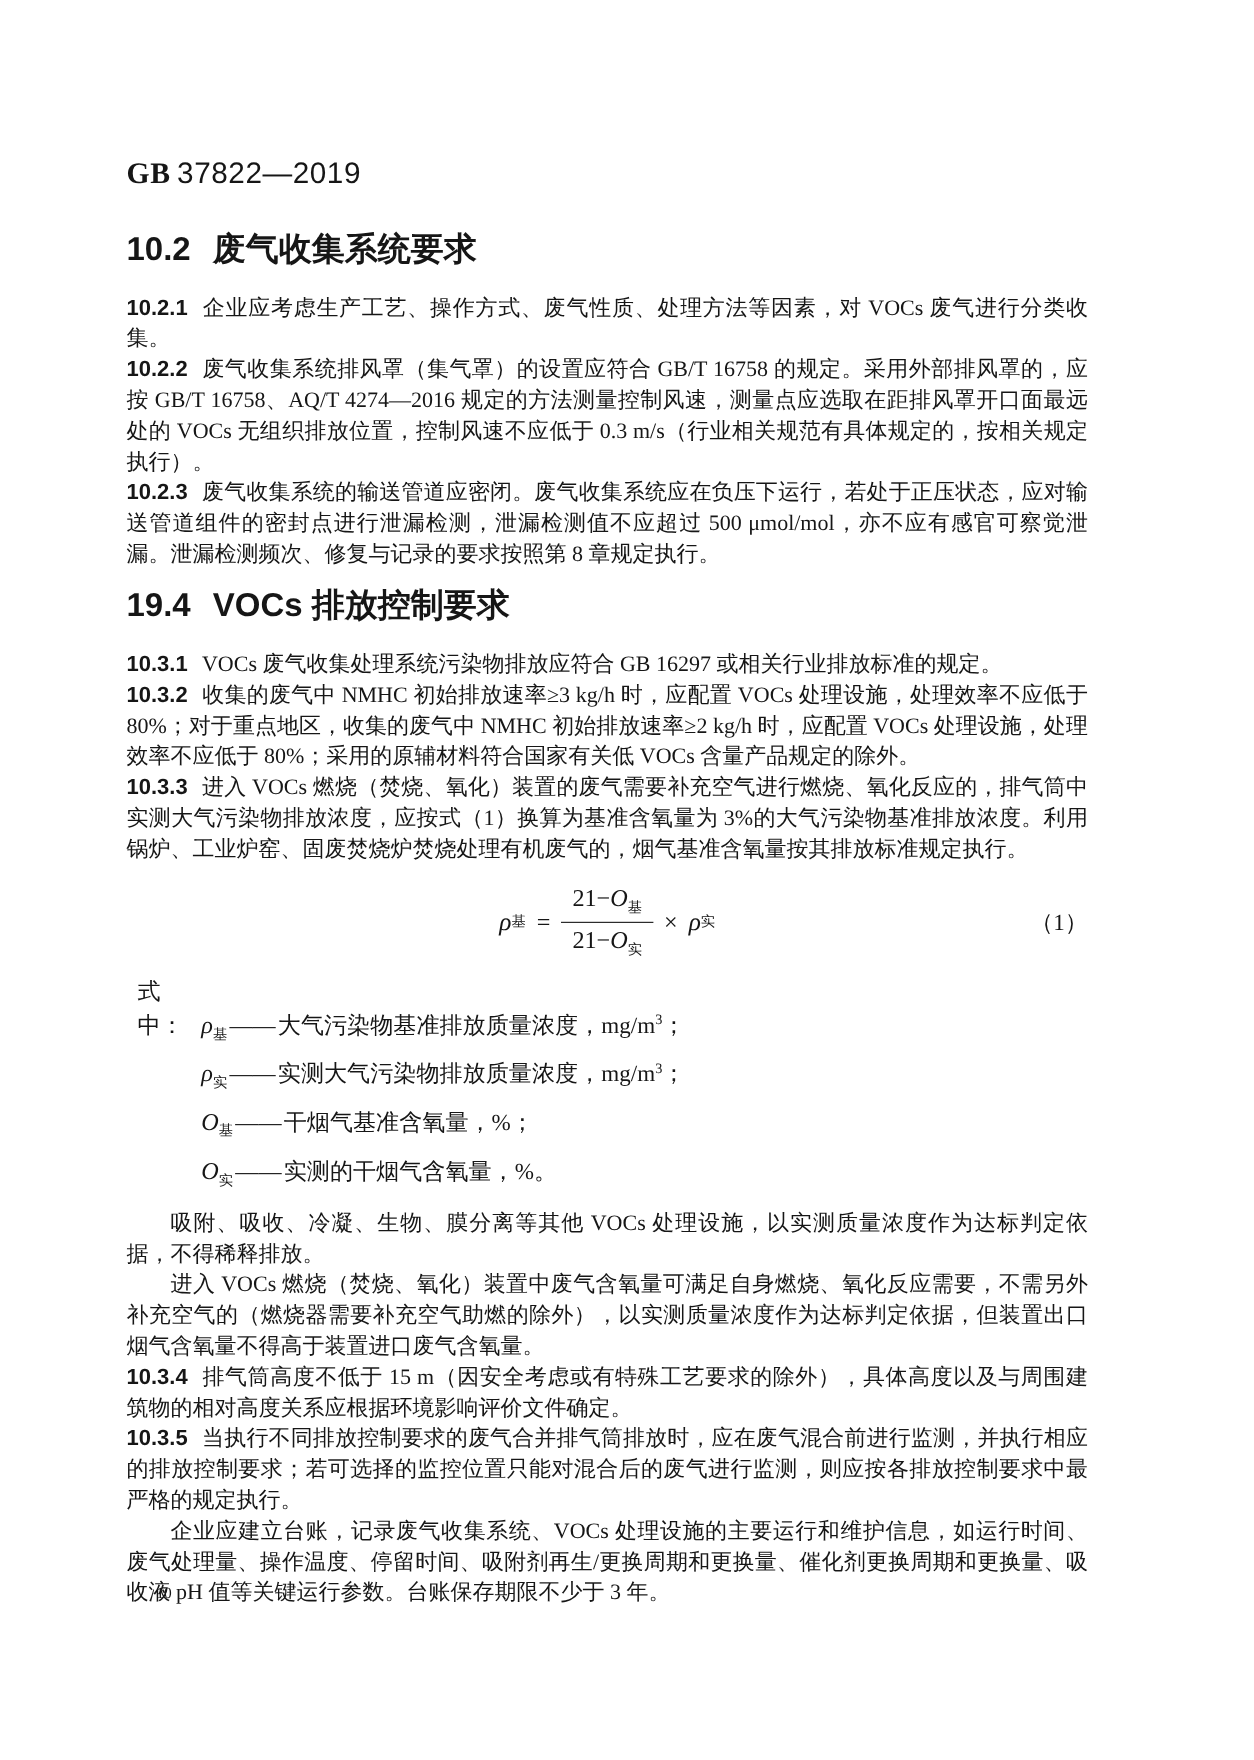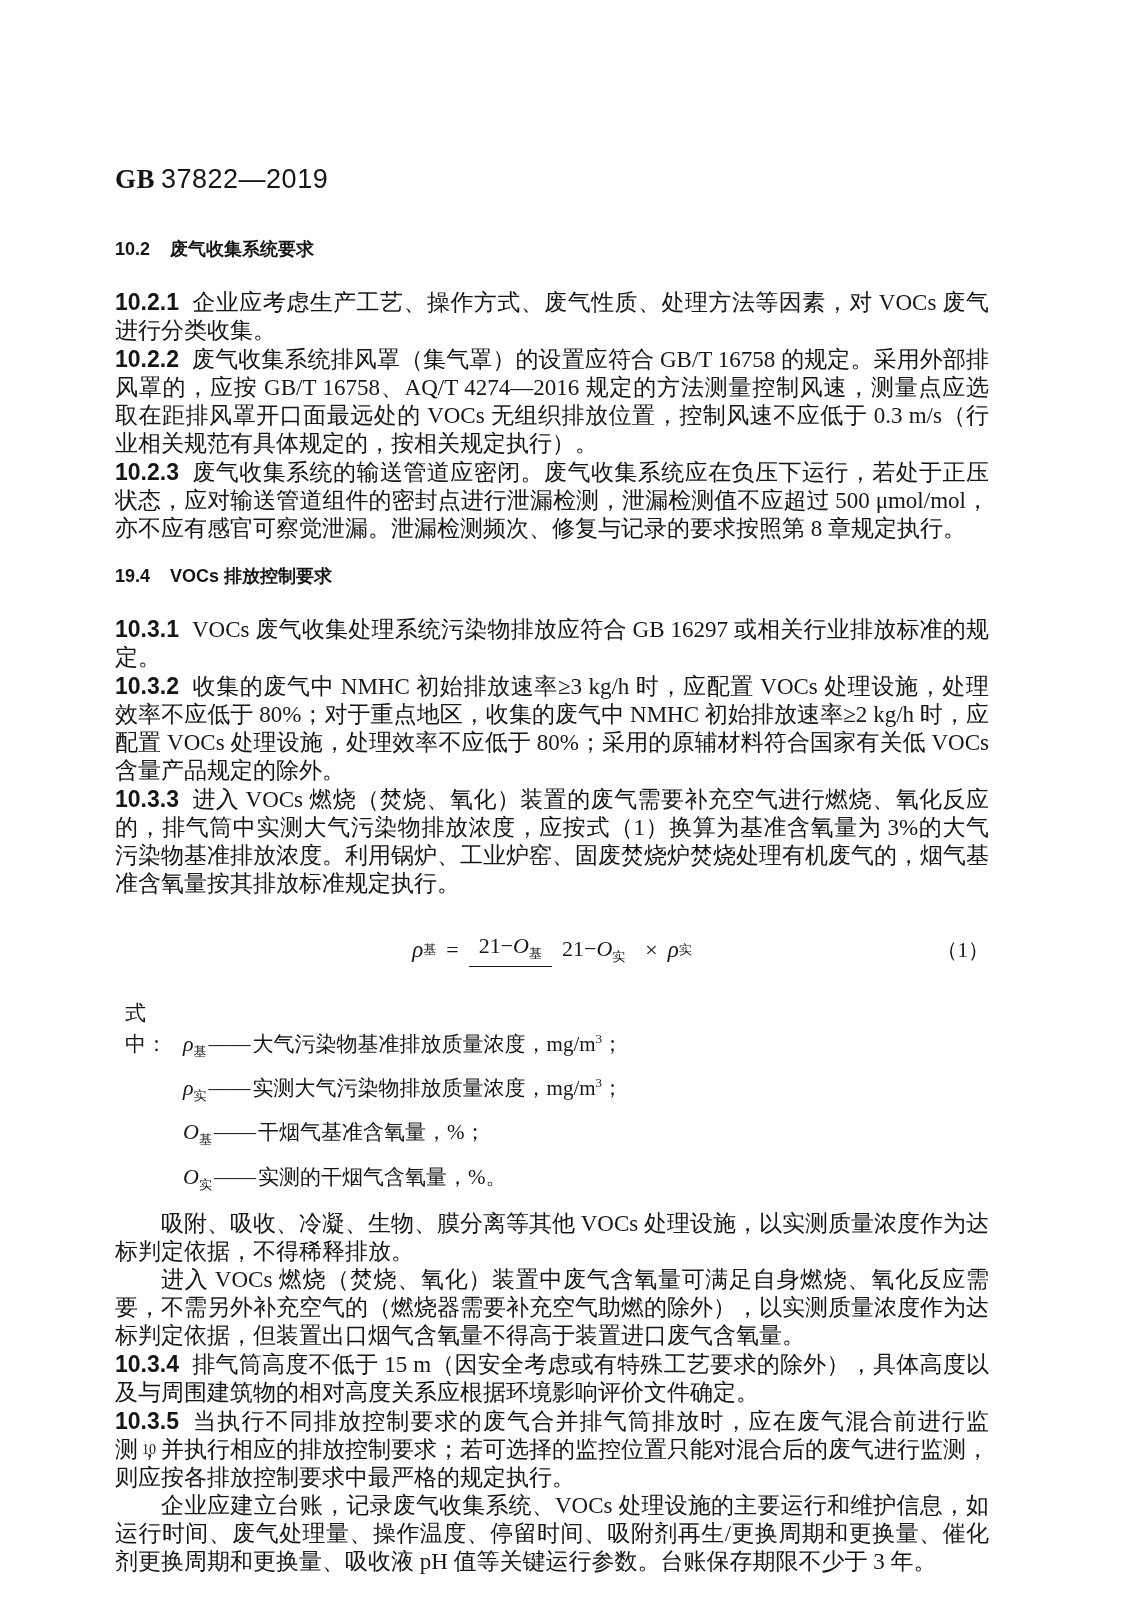--- a/index.html
+++ b/index.html
@@ -6,21 +6,21 @@
   .page {
     position:relative;
     width:1140px; height:1600px;
     background:#ffffff;
     color:#161616;
     font-family:"Liberation Serif","DejaVu Serif",serif;
     overflow:hidden;
   }
   .content {
     position:absolute;
-    left:115px; top:162px;
+    left:115px; top:140px;
     width:874px;
   }
   
   .doc-code {
     font-size:27px; line-height:34px;
     margin:0 0 38px 0;
     letter-spacing:0.5px;
   }
   .doc-code .code-bold {
     font-weight:700;
@@ -28,28 +28,28 @@
     margin-right:6px;
   }
   .doc-code .code-rest {
     font-family:"Liberation Sans","DejaVu Sans",sans-serif;
     font-weight:400;
   }
   
   .sec-heading {
     font-family:"Liberation Sans","DejaVu Sans",sans-serif;
     font-weight:700;
-    font-size:18px; line-height:30px;
+    font-size:30px; line-height:30px;
     margin:0 0 24px 0;
   }
   .sec-heading.spaced { margin-top:18px; }
   .sec-heading .sec-num { margin-right:20px; }
   
   .clause, .para {
-    font-size:23px; line-height:28px;
+    font-size:20px; line-height:28px;
     margin:0; text-align:justify;
     text-justify:inter-character;
   }
   .clause-num {
     font-family:"Liberation Sans","DejaVu Sans",sans-serif;
     font-weight:700;
     margin-right:13px;
   }
   .para { text-indent:2em; }
   
@@ -58,21 +58,21 @@
     margin:16px 0 12px 0;
     display:flex; align-items:center; justify-content:center;
     min-height:72px;
     font-size:22px;
   }
   .formula { display:inline-flex; align-items:center; }
   .f-sym { font-style:italic; font-size:23px; }
   .f-sub { font-size:13px; vertical-align:sub; }
   .f-op { margin:0 10px; font-size:22px; }
   .frac {
-    display:inline-flex; 
+    display:inline-flex; flex-direction:column;
     text-align:center; vertical-align:middle;
   }
   .frac .fnum {
     border-bottom:1.6px solid #161616;
     padding:0 10px 3px 10px;
   }
   .frac .fden { padding:3px 10px 0 10px; }
   .frac .fprefix { font-style:normal; }
   .frac .fO { font-style:italic; }
   .eq-no {

